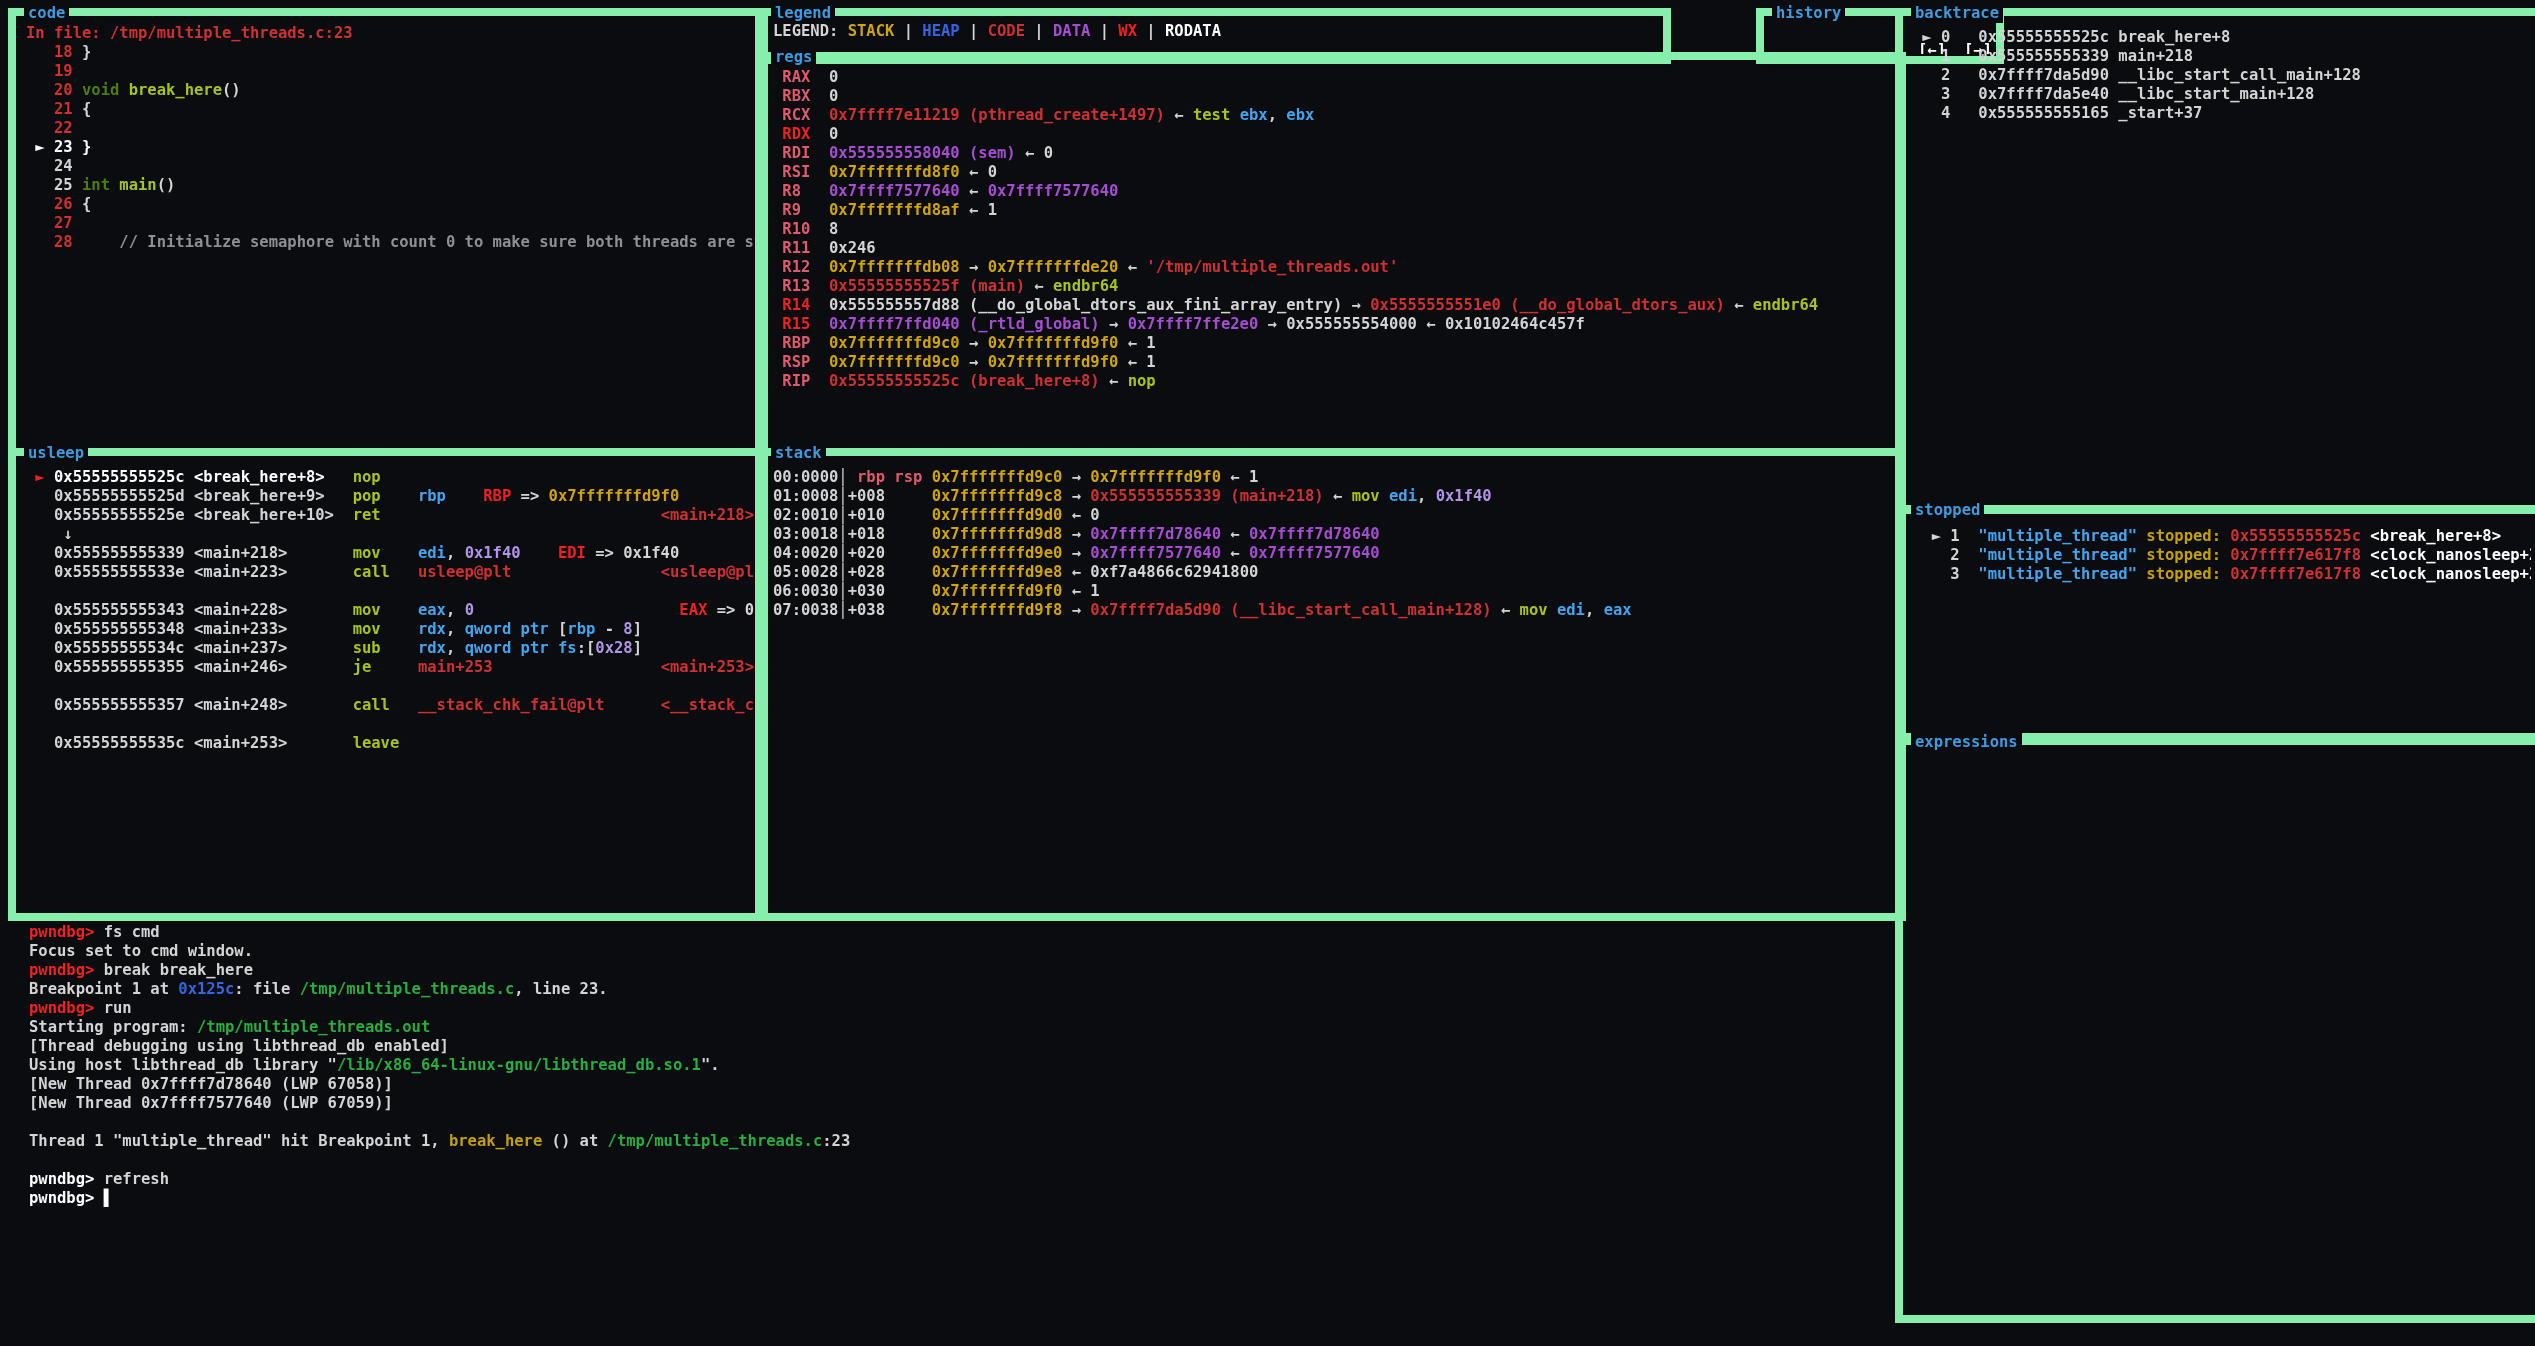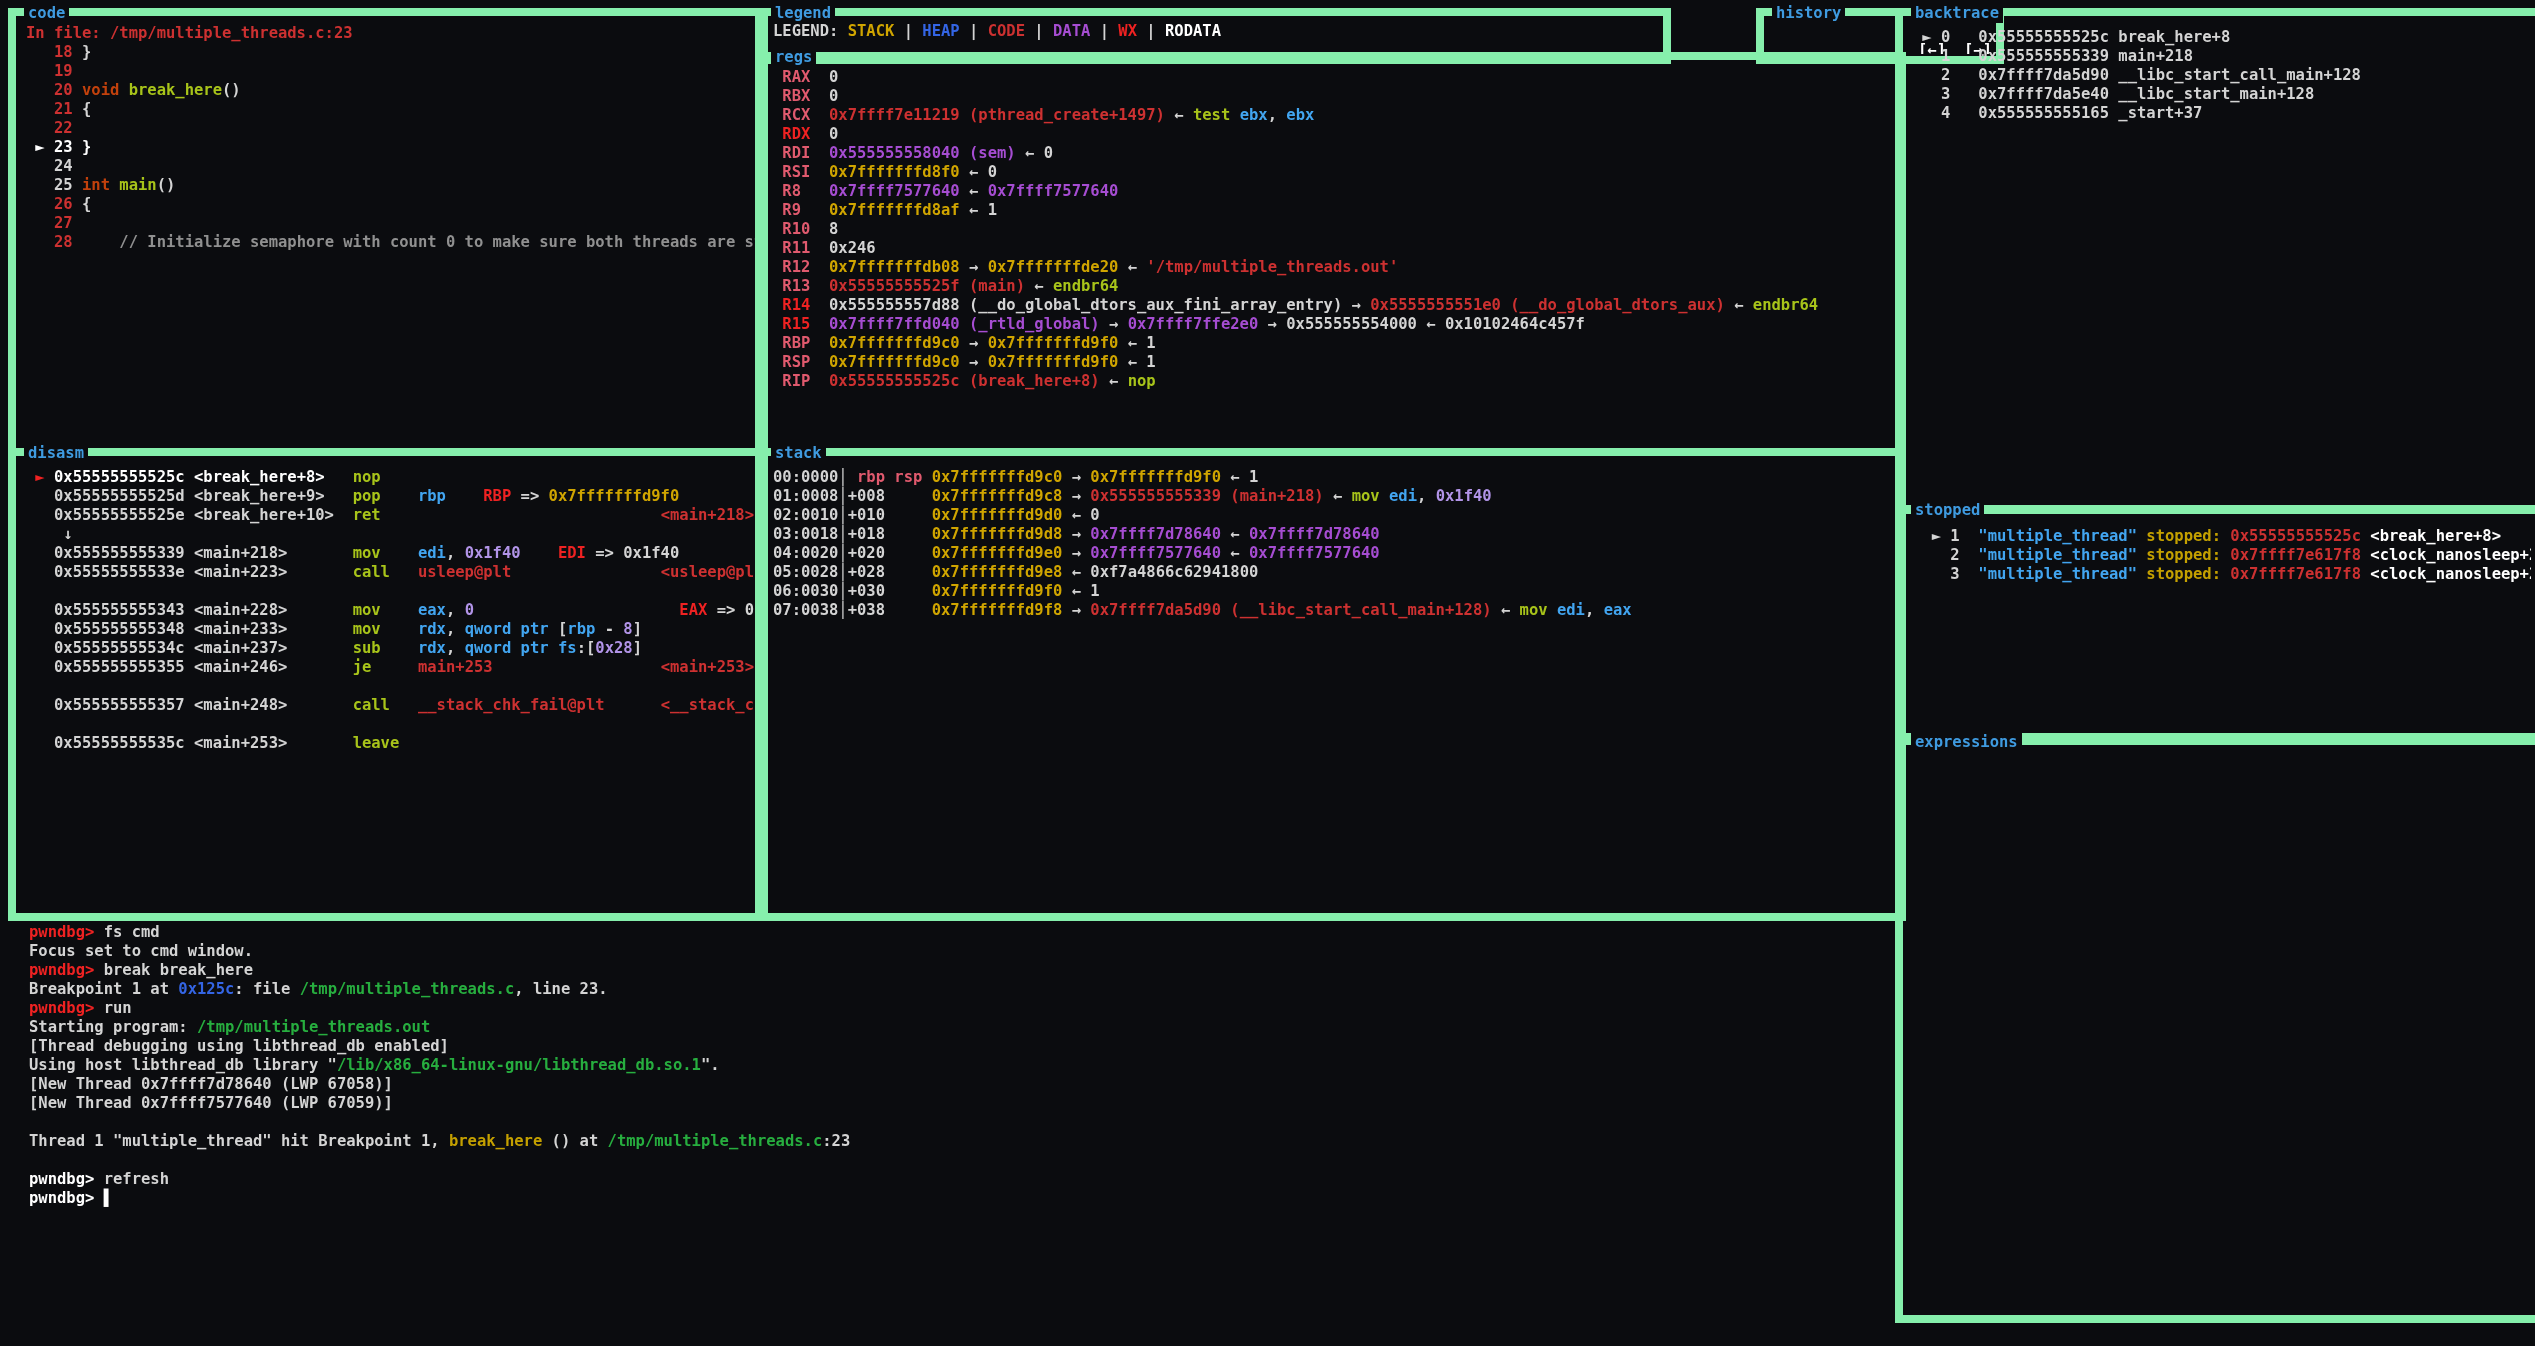--- a/index.html
+++ b/index.html
@@ -10,21 +10,21 @@
           font-size:15.5px;line-height:19px;font-weight:bold;}
   .rows{position:absolute;left:10px;right:4px;top:8px;bottom:2px;white-space:pre;
         font-size:15.5px;line-height:19px;overflow:hidden;}
   .row{height:19px;position:relative;}
   .rt{position:absolute;right:2px;top:0;}
   
   .s-w{color:#d4d4d4}.s-wb{color:#ffffff}
   .s-red{color:#cd3131}.s-brred{color:#ef2222}.s-rose{color:#e05a6e}
   .s-yel{color:#d0a500}.s-pur{color:#a64dd2}.s-vio{color:#b294e8}
   .s-grn{color:#a8c41a}.s-dgrn{color:#27ae3f}
-  .s-blu{color:#42a5f0}.s-hblu{color:#3465e4}.s-cyan{color:#c2410c}
+  .s-blu{color:#42a5f0}.s-hblu{color:#3465e4}.s-cyan{color:#4d7c0f}
   .s-gold{color:#c4a000}.s-gray{color:#909090}
   
   #p-code{left:8px;top:8px;width:744px;height:432px;}
   #p-legend{left:755px;top:8px;width:900px;height:40px;}
   #p-legend .rows{top:6px;}
   #p-history{left:1756px;top:8px;width:232px;height:40px;text-align:right;}
   #p-history .rows{top:6px;}
   #p-regs{left:755px;top:52px;width:1135px;height:388px;}
   #p-disasm{left:8px;top:448px;width:744px;height:457px;}
   #p-disasm .rows{top:12px;}
@@ -66,21 +66,21 @@
       <span class="hbtn">[←]</span><span class="hspace"></span><span class="hbtn">[→]</span>
     </div>
   </div>
 
   <div class="panel" id="p-regs">
     <span class="ptitle">regs</span>
     <div class="rows"><div class="row"><span class="s-rose"> RAX  </span><span class="s-w">0</span></div><div class="row"><span class="s-rose"> RBX  </span><span class="s-w">0</span></div><div class="row"><span class="s-rose"> RCX  </span><span class="s-red">0x7ffff7e11219 (pthread_create+1497)</span><span class="s-w"> ← </span><span class="s-grn">test</span><span class="s-w"> </span><span class="s-blu">ebx</span><span class="s-w">, </span><span class="s-blu">ebx</span></div><div class="row"><span class="s-brred"> RDX  </span><span class="s-w">0</span></div><div class="row"><span class="s-rose"> RDI  </span><span class="s-pur">0x555555558040 (sem)</span><span class="s-w"> ← 0</span></div><div class="row"><span class="s-rose"> RSI  </span><span class="s-yel">0x7fffffffd8f0</span><span class="s-w"> ← 0</span></div><div class="row"><span class="s-rose"> R8   </span><span class="s-pur">0x7ffff7577640</span><span class="s-w"> ← </span><span class="s-pur">0x7ffff7577640</span></div><div class="row"><span class="s-rose"> R9   </span><span class="s-yel">0x7fffffffd8af</span><span class="s-w"> ← 1</span></div><div class="row"><span class="s-rose"> R10  </span><span class="s-w">8</span></div><div class="row"><span class="s-rose"> R11  </span><span class="s-w">0x246</span></div><div class="row"><span class="s-rose"> R12  </span><span class="s-yel">0x7fffffffdb08</span><span class="s-w"> → </span><span class="s-yel">0x7fffffffde20</span><span class="s-w"> ← </span><span class="s-red">'/tmp/multiple_threads.out'</span></div><div class="row"><span class="s-rose"> R13  </span><span class="s-red">0x55555555525f (main)</span><span class="s-w"> ← </span><span class="s-grn">endbr64</span></div><div class="row"><span class="s-brred"> R14  </span><span class="s-w">0x555555557d88 (__do_global_dtors_aux_fini_array_entry)</span><span class="s-w"> → </span><span class="s-red">0x5555555551e0 (__do_global_dtors_aux)</span><span class="s-w"> ← </span><span class="s-grn">endbr64</span></div><div class="row"><span class="s-brred"> R15  </span><span class="s-pur">0x7ffff7ffd040 (_rtld_global)</span><span class="s-w"> → </span><span class="s-pur">0x7ffff7ffe2e0</span><span class="s-w"> → </span><span class="s-w">0x555555554000</span><span class="s-w"> ← </span><span class="s-w">0x10102464c457f</span></div><div class="row"><span class="s-rose"> RBP  </span><span class="s-yel">0x7fffffffd9c0</span><span class="s-w"> → </span><span class="s-yel">0x7fffffffd9f0</span><span class="s-w"> ← 1</span></div><div class="row"><span class="s-rose"> RSP  </span><span class="s-yel">0x7fffffffd9c0</span><span class="s-w"> → </span><span class="s-yel">0x7fffffffd9f0</span><span class="s-w"> ← 1</span></div><div class="row"><span class="s-rose"> RIP  </span><span class="s-red">0x55555555525c (break_here+8)</span><span class="s-w"> ← </span><span class="s-grn">nop</span></div></div>
   </div>
 
   <div class="panel" id="p-disasm">
-    <span class="ptitle">disasm</span>
+    <span class="ptitle">usleep</span>
     <div class="rows"><div class="row"><span class="s-brred"> ► </span><span class="s-wb">0x55555555525c &lt;break_here+8&gt;</span><span class="s-w">   </span><span class="s-grn">nop</span></div><div class="row"><span class="s-w">   </span><span class="s-w">0x55555555525d &lt;break_here+9&gt;</span><span class="s-w">   </span><span class="s-grn">pop</span><span class="s-w">    </span><span class="s-blu">rbp</span><span class="s-w">    </span><span class="s-brred">RBP</span><span class="s-w"> =&gt; </span><span class="s-yel">0x7fffffffd9f0</span></div><div class="row"><span class="s-w">   </span><span class="s-w">0x55555555525e &lt;break_here+10&gt;</span><span class="s-w">  </span><span class="s-grn">ret</span><span class="rt"><span class="s-red">&lt;main+218&gt;</span></span></div><div class="row"><span class="s-w">    ↓</span></div><div class="row"><span class="s-w">   </span><span class="s-w">0x555555555339 &lt;main+218&gt;</span><span class="s-w">       </span><span class="s-grn">mov</span><span class="s-w">    </span><span class="s-blu">edi</span><span class="s-w">, </span><span class="s-vio">0x1f40</span><span class="s-w">    </span><span class="s-brred">EDI</span><span class="s-w"> =&gt; 0x1f40</span></div><div class="row"><span class="s-w">   </span><span class="s-w">0x55555555533e &lt;main+223&gt;</span><span class="s-w">       </span><span class="s-grn">call</span><span class="s-w">   </span><span class="s-red">usleep@plt</span><span class="rt"><span class="s-red">&lt;usleep@pl</span></span></div><div class="row"></div><div class="row"><span class="s-w">   </span><span class="s-w">0x555555555343 &lt;main+228&gt;</span><span class="s-w">       </span><span class="s-grn">mov</span><span class="s-w">    </span><span class="s-blu">eax</span><span class="s-w">, </span><span class="s-vio">0</span><span class="rt"><span class="s-brred">EAX</span><span class="s-w"> =&gt; 0</span></span></div><div class="row"><span class="s-w">   </span><span class="s-w">0x555555555348 &lt;main+233&gt;</span><span class="s-w">       </span><span class="s-grn">mov</span><span class="s-w">    </span><span class="s-blu">rdx</span><span class="s-w">, </span><span class="s-blu">qword ptr </span><span class="s-w">[</span><span class="s-blu">rbp</span><span class="s-w"> - </span><span class="s-vio">8</span><span class="s-w">]</span></div><div class="row"><span class="s-w">   </span><span class="s-w">0x55555555534c &lt;main+237&gt;</span><span class="s-w">       </span><span class="s-grn">sub</span><span class="s-w">    </span><span class="s-blu">rdx</span><span class="s-w">, </span><span class="s-blu">qword ptr </span><span class="s-blu">fs</span><span class="s-w">:[</span><span class="s-vio">0x28</span><span class="s-w">]</span></div><div class="row"><span class="s-w">   </span><span class="s-w">0x555555555355 &lt;main+246&gt;</span><span class="s-w">       </span><span class="s-grn">je</span><span class="s-w">     </span><span class="s-red">main+253</span><span class="rt"><span class="s-red">&lt;main+253&gt;</span></span></div><div class="row"></div><div class="row"><span class="s-w">   </span><span class="s-w">0x555555555357 &lt;main+248&gt;</span><span class="s-w">       </span><span class="s-grn">call</span><span class="s-w">   </span><span class="s-red">__stack_chk_fail@plt</span><span class="rt"><span class="s-red">&lt;__stack_c</span></span></div><div class="row"></div><div class="row"><span class="s-w">   </span><span class="s-w">0x55555555535c &lt;main+253&gt;</span><span class="s-w">       </span><span class="s-grn">leave</span></div></div>
   </div>
 
   <div class="panel" id="p-stack">
     <span class="ptitle">stack</span>
     <div class="rows"><div class="row"><span class="s-w">00:0000</span><span class="s-w">│ </span><span class="s-rose">rbp rsp</span><span class="s-w"> </span><span class="s-yel">0x7fffffffd9c0</span><span class="s-w"> → </span><span class="s-yel">0x7fffffffd9f0</span><span class="s-w"> ← 1</span></div><div class="row"><span class="s-w">01:0008</span><span class="s-w">│</span><span class="s-w">+008</span><span class="s-w">     </span><span class="s-yel">0x7fffffffd9c8</span><span class="s-w"> → </span><span class="s-red">0x555555555339 (main+218)</span><span class="s-w"> ← </span><span class="s-grn">mov</span><span class="s-w"> </span><span class="s-blu">edi</span><span class="s-w">, </span><span class="s-vio">0x1f40</span></div><div class="row"><span class="s-w">02:0010</span><span class="s-w">│</span><span class="s-w">+010</span><span class="s-w">     </span><span class="s-yel">0x7fffffffd9d0</span><span class="s-w"> ← 0</span></div><div class="row"><span class="s-w">03:0018</span><span class="s-w">│</span><span class="s-w">+018</span><span class="s-w">     </span><span class="s-yel">0x7fffffffd9d8</span><span class="s-w"> → </span><span class="s-pur">0x7ffff7d78640</span><span class="s-w"> ← </span><span class="s-pur">0x7ffff7d78640</span></div><div class="row"><span class="s-w">04:0020</span><span class="s-w">│</span><span class="s-w">+020</span><span class="s-w">     </span><span class="s-yel">0x7fffffffd9e0</span><span class="s-w"> → </span><span class="s-pur">0x7ffff7577640</span><span class="s-w"> ← </span><span class="s-pur">0x7ffff7577640</span></div><div class="row"><span class="s-w">05:0028</span><span class="s-w">│</span><span class="s-w">+028</span><span class="s-w">     </span><span class="s-yel">0x7fffffffd9e8</span><span class="s-w"> ← </span><span class="s-w">0xf7a4866c62941800</span></div><div class="row"><span class="s-w">06:0030</span><span class="s-w">│</span><span class="s-w">+030</span><span class="s-w">     </span><span class="s-yel">0x7fffffffd9f0</span><span class="s-w"> ← 1</span></div><div class="row"><span class="s-w">07:0038</span><span class="s-w">│</span><span class="s-w">+038</span><span class="s-w">     </span><span class="s-yel">0x7fffffffd9f8</span><span class="s-w"> → </span><span class="s-red">0x7ffff7da5d90 (__libc_start_call_main+128)</span><span class="s-w"> ← </span><span class="s-grn">mov</span><span class="s-w"> </span><span class="s-blu">edi</span><span class="s-w">, </span><span class="s-blu">eax</span></div></div>
   </div>
 
   <div class="panel" id="p-backtrace">
     <span class="ptitle">backtrace</span>

